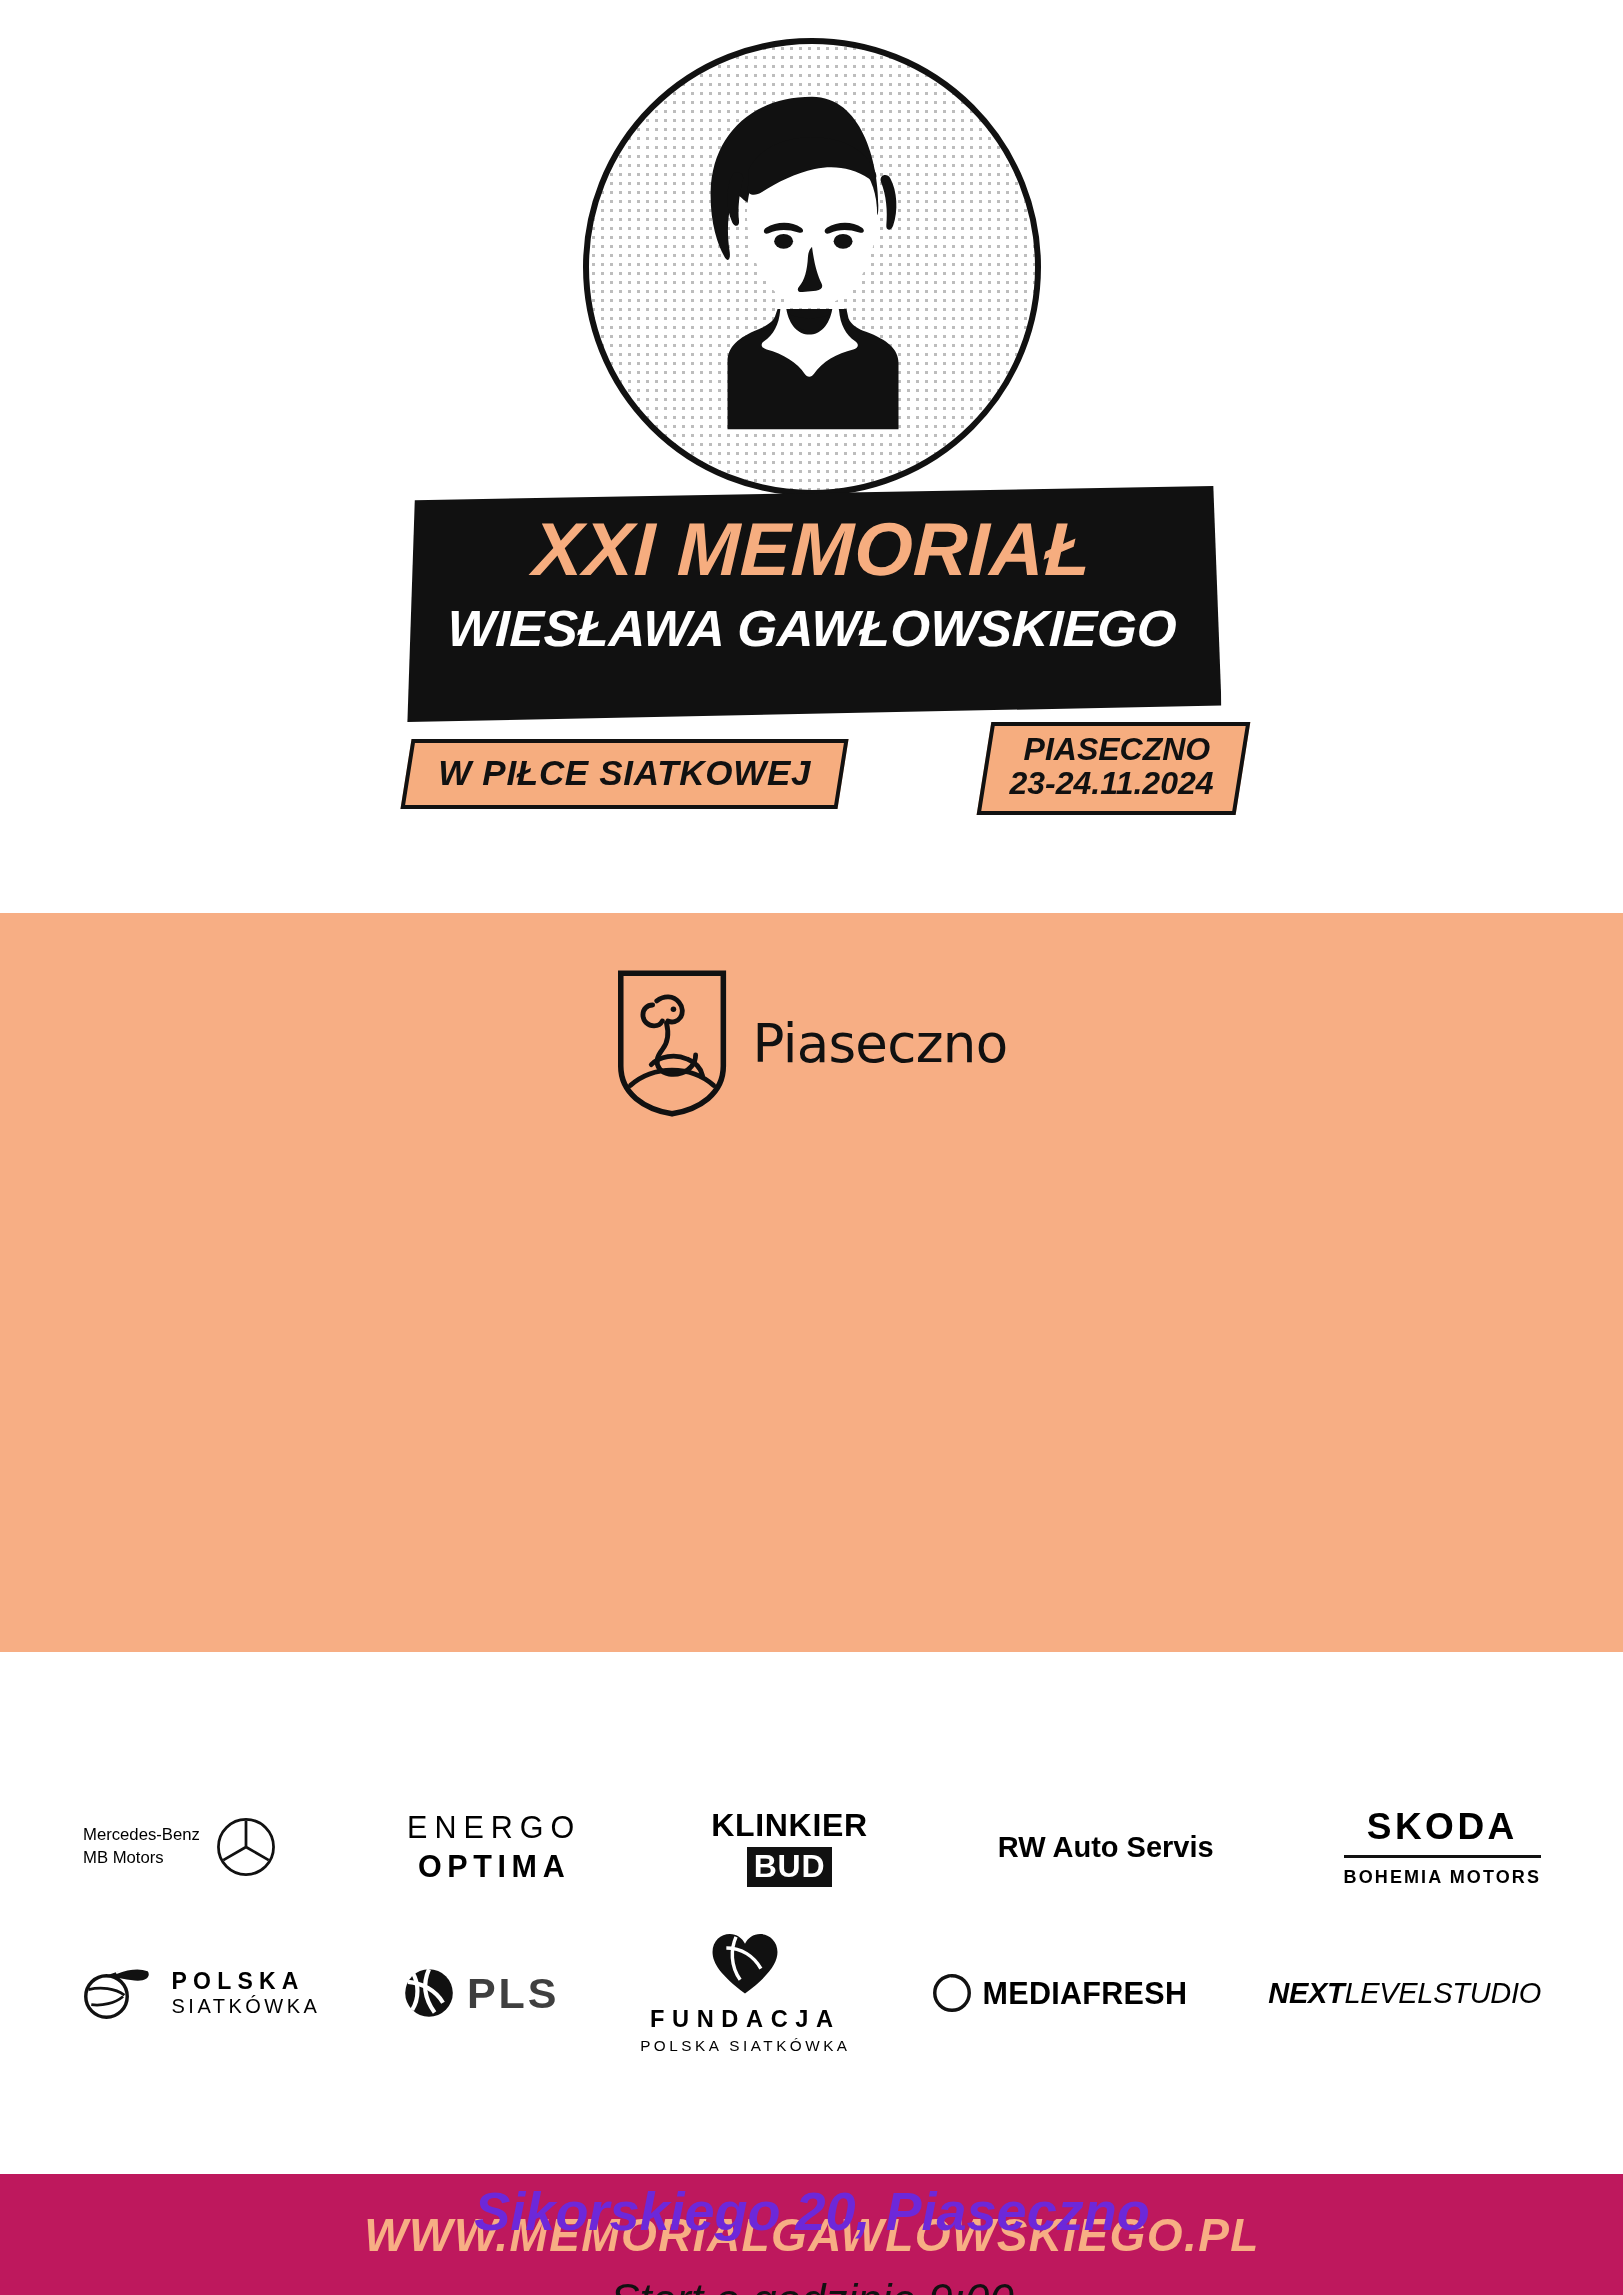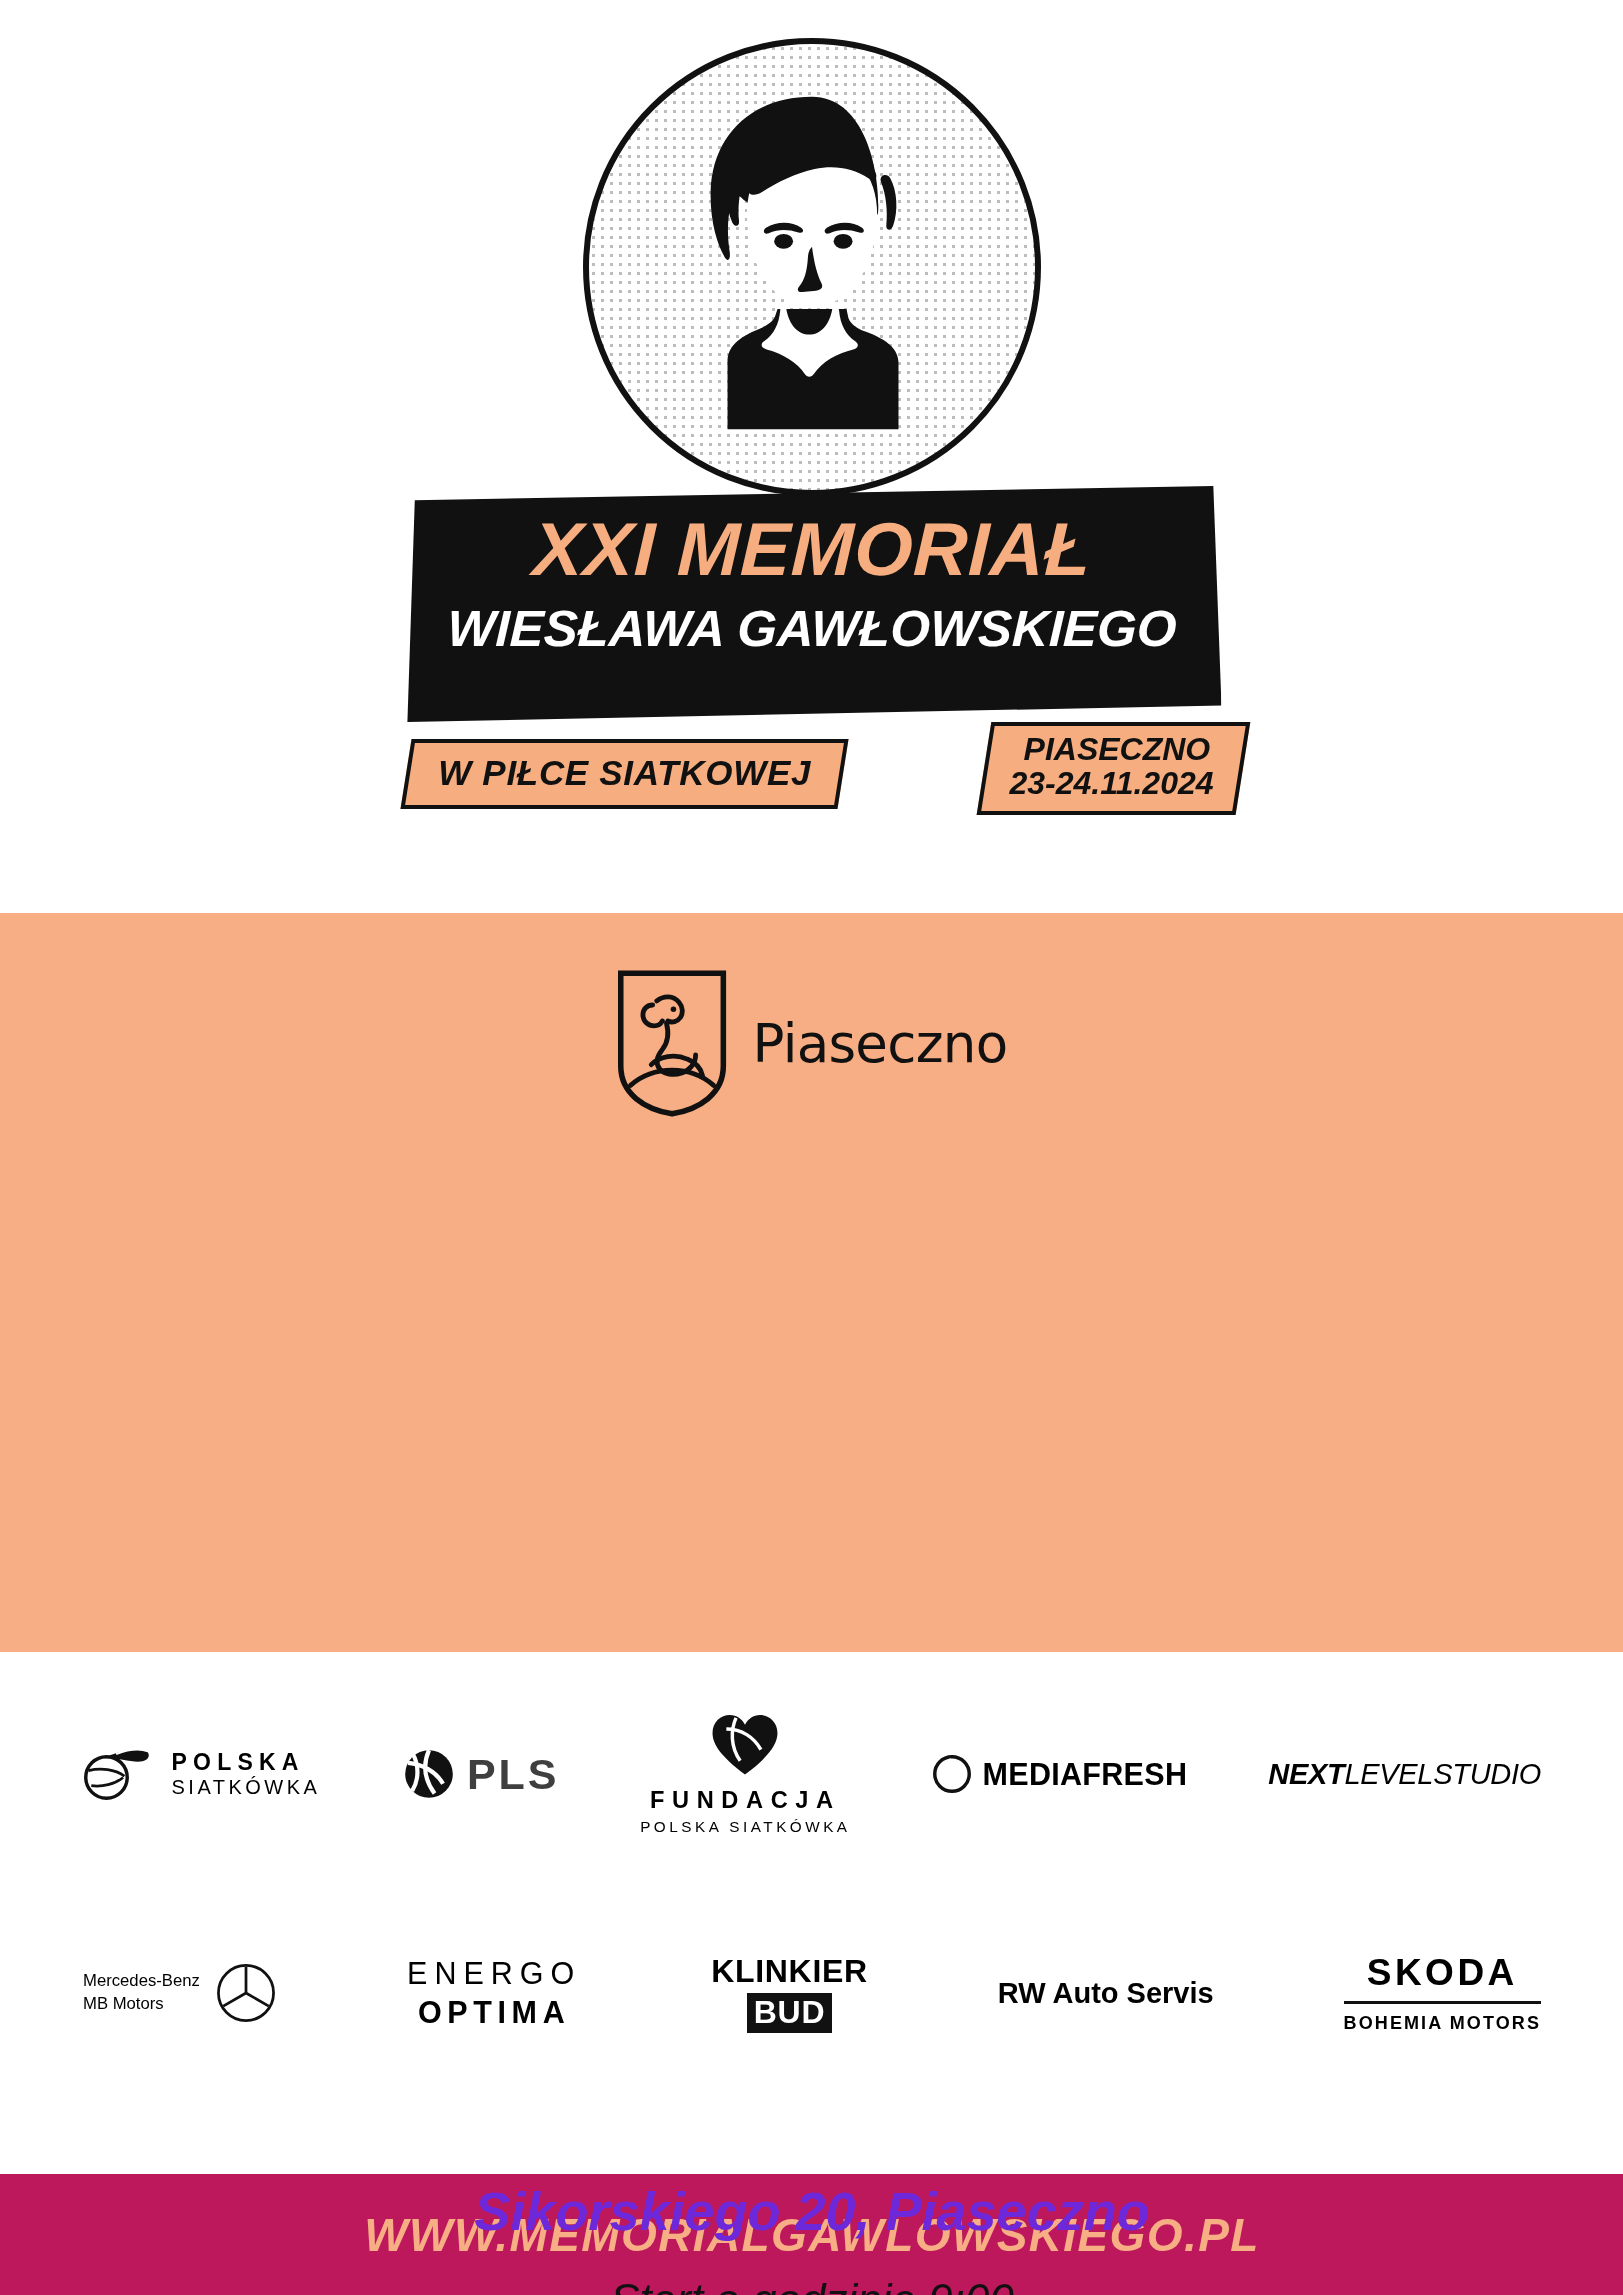--- a/index.html
+++ b/index.html
@@ -327,20 +327,61 @@
 
     <div class="venue">
       <div class="venue-line1">GOSiR PIASECZNO</div>
       <div class="venue-line2">Sikorskiego 20, Piaseczno</div>
       <div class="start-time">Start o godzinie 9:00</div>
 
     </div>
   </div>
 
   <div class="sponsors">
+
+    <div class="sponsor-row second">
+
+      <div class="sponsor">
+        <div class="mb">
+          <div class="txt">
+            <div>Mercedes-Benz</div>
+            <div>MB Motors</div>
+          </div>
+          <svg width="62" height="62" viewBox="0 0 90 90">
+            <circle cx="45" cy="45" r="40" fill="none" stroke="#111111" stroke-width="4"></circle>
+            <path d="M45 45 L45 7 M45 45 L12 64 M45 45 L78 64" stroke="#111111" stroke-width="4" fill="none"></path>
+          </svg>
+        </div>
+      </div>
+
+      <div class="sponsor">
+        <div class="energo">
+          <div class="t1">ENERGO</div>
+          <div class="t2">OPTIMA</div>
+        </div>
+      </div>
+
+      <div class="sponsor">
+        <div class="klinkier">
+          <div class="t1">KLINKIER</div>
+          <div class="t2">BUD</div>
+        </div>
+      </div>
+
+      <div class="sponsor">
+        <div class="rwauto">RW Auto Servis</div>
+      </div>
+
+      <div class="sponsor">
+        <div class="skoda">
+          <div class="t1">SKODA</div>
+          <div class="t2">BOHEMIA MOTORS</div>
+        </div>
+      </div>
+    </div>
 
     <div class="sponsor-row">
 
       <div class="sponsor">
         <div class="polska-s">
           <svg width="76" height="60" viewBox="0 0 110 86">
             <circle cx="34" cy="48" r="30" fill="none" stroke="#111111" stroke-width="5"></circle>
             <path d="M8 38c18-4 38-2 52 8" fill="none" stroke="#111111" stroke-width="4"></path>
             <path d="M12 60c16 2 34-2 46-12" fill="none" stroke="#111111" stroke-width="4"></path>
             <path d="M30 20c28 0 50 10 62 2 6-4 4-14-8-14 -20 0-38 4-54 12z" fill="#111111"></path>
@@ -386,61 +427,20 @@
           <div class="t">MEDIAFRESH</div>
         </div>
       </div>
 
       <div class="sponsor">
         <div class="nextlevel">
           <b>NEXT</b><i>LEVEL</i><span>STUDIO</span>
         </div>
       </div>
     </div>
-
-    <div class="sponsor-row second">
-
-      <div class="sponsor">
-        <div class="mb">
-          <div class="txt">
-            <div>Mercedes-Benz</div>
-            <div>MB Motors</div>
-          </div>
-          <svg width="62" height="62" viewBox="0 0 90 90">
-            <circle cx="45" cy="45" r="40" fill="none" stroke="#111111" stroke-width="4"></circle>
-            <path d="M45 45 L45 7 M45 45 L12 64 M45 45 L78 64" stroke="#111111" stroke-width="4" fill="none"></path>
-          </svg>
-        </div>
-      </div>
-
-      <div class="sponsor">
-        <div class="energo">
-          <div class="t1">ENERGO</div>
-          <div class="t2">OPTIMA</div>
-        </div>
-      </div>
-
-      <div class="sponsor">
-        <div class="klinkier">
-          <div class="t1">KLINKIER</div>
-          <div class="t2">BUD</div>
-        </div>
-      </div>
-
-      <div class="sponsor">
-        <div class="rwauto">RW Auto Servis</div>
-      </div>
-
-      <div class="sponsor">
-        <div class="skoda">
-          <div class="t1">SKODA</div>
-          <div class="t2">BOHEMIA MOTORS</div>
-        </div>
-      </div>
-    </div>
   </div>
 
   <div class="footer">
     <div class="footer-url">WWW.MEMORIALGAWLOWSKIEGO.PL</div>
   </div>
 
 </div>
 
 
 </body></html>

